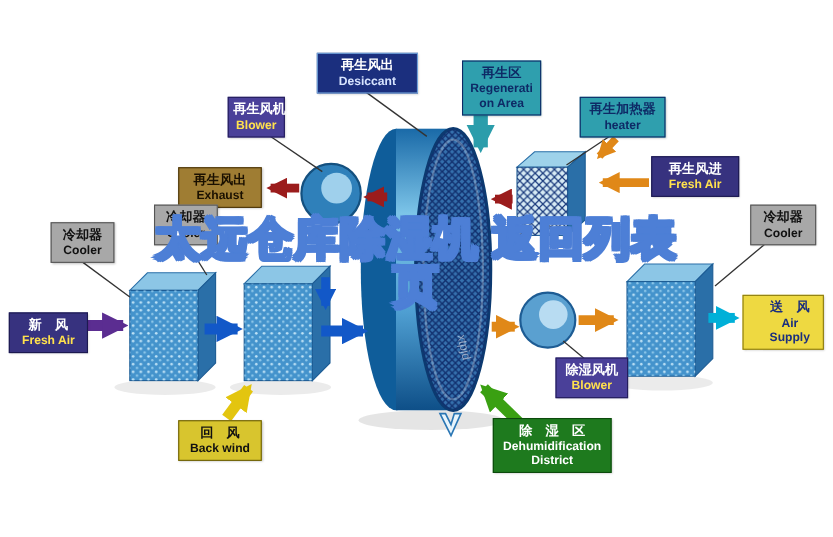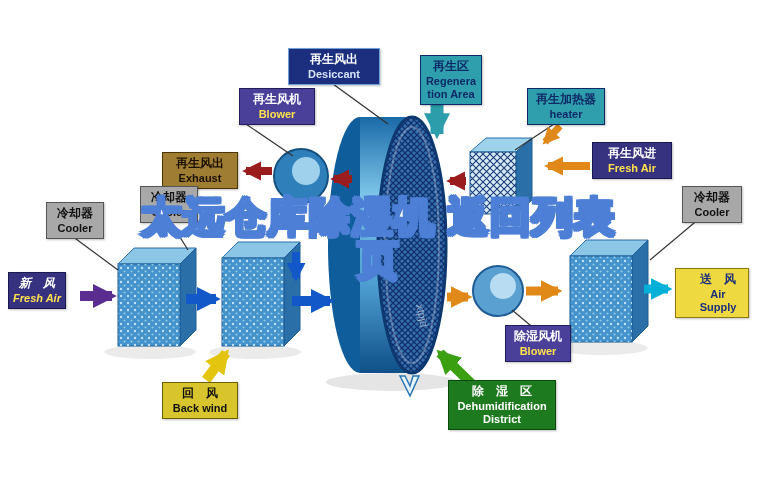--- a/index.html
+++ b/index.html
@@ -163,26 +163,26 @@
       <line x1="480" y1="392" x2="440" y2="353" stroke="#3aa012" stroke-width="10" marker-end="url(#m-green)"></line>
       <line x1="206" y1="380" x2="226" y2="353" stroke="#e3c50f" stroke-width="10" marker-end="url(#m-yellow)"></line>
     </g>
   </svg>
 
   <div class="lbl c-navy" style="left:288px;top:48px;width:92px;">
     <div class="zh">再生风出</div>
     <div class="en">Desiccant</div>
   </div>
 
-  <div class="lbl c-teal" style="left:420px;top:55px;width:62px;">
+  <div class="lbl c-teal" style="left:420px;top:55px;width:72px;">
     <div class="zh">再生区</div>
     <div class="en">Regeneration Area</div>
   </div>
 
-  <div class="lbl c-purple" style="left:207px;top:88px;width:76px;margin-left:32px;">
+  <div class="lbl c-purple" style="left:207px;top:88px;width:52px;">
     <div class="zh">再生风机</div>
     <div class="en">Blower</div>
   </div>
 
   <div class="lbl c-teal" style="left:527px;top:88px;width:78px;">
     <div class="zh">再生加热器</div>
     <div class="en">heater</div>
   </div>
 
   <div class="lbl c-brown" style="left:162px;top:152px;width:76px;">
@@ -203,21 +203,21 @@
   <div class="lbl c-gray" style="left:46px;top:202px;width:58px;">
     <div class="zh">冷却器</div>
     <div class="en">Cooler</div>
   </div>
 
   <div class="lbl c-gray" style="left:682px;top:186px;width:60px;">
     <div class="zh">冷却器</div>
     <div class="en">Cooler</div>
   </div>
 
-  <div class="lbl c-indigo" style="left:8px;top:272px;width:58px;font-style:italic;">
+  <div class="lbl c-indigo" style="left:8px;top:284px;width:72px;">
     <div class="zh">新　风</div>
     <div class="en">Fresh Air</div>
   </div>
 
   <div class="lbl c-yellow" style="left:162px;top:382px;width:76px;">
     <div class="zh">回　风</div>
     <div class="en">Back wind</div>
   </div>
 
   <div class="lbl c-purple" style="left:505px;top:325px;width:66px;">

